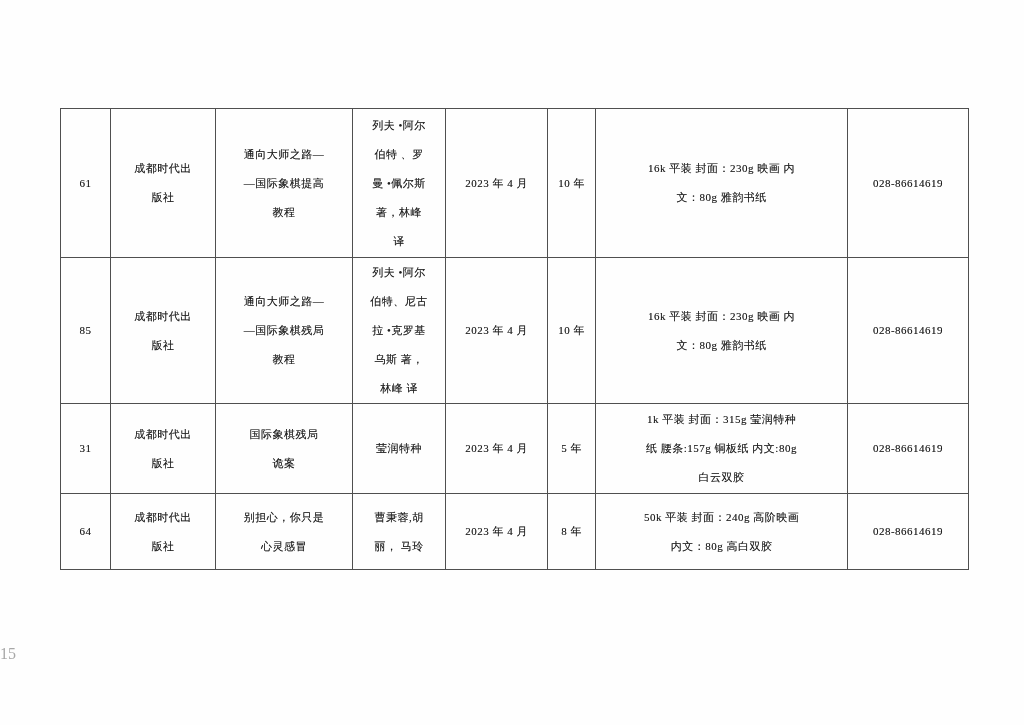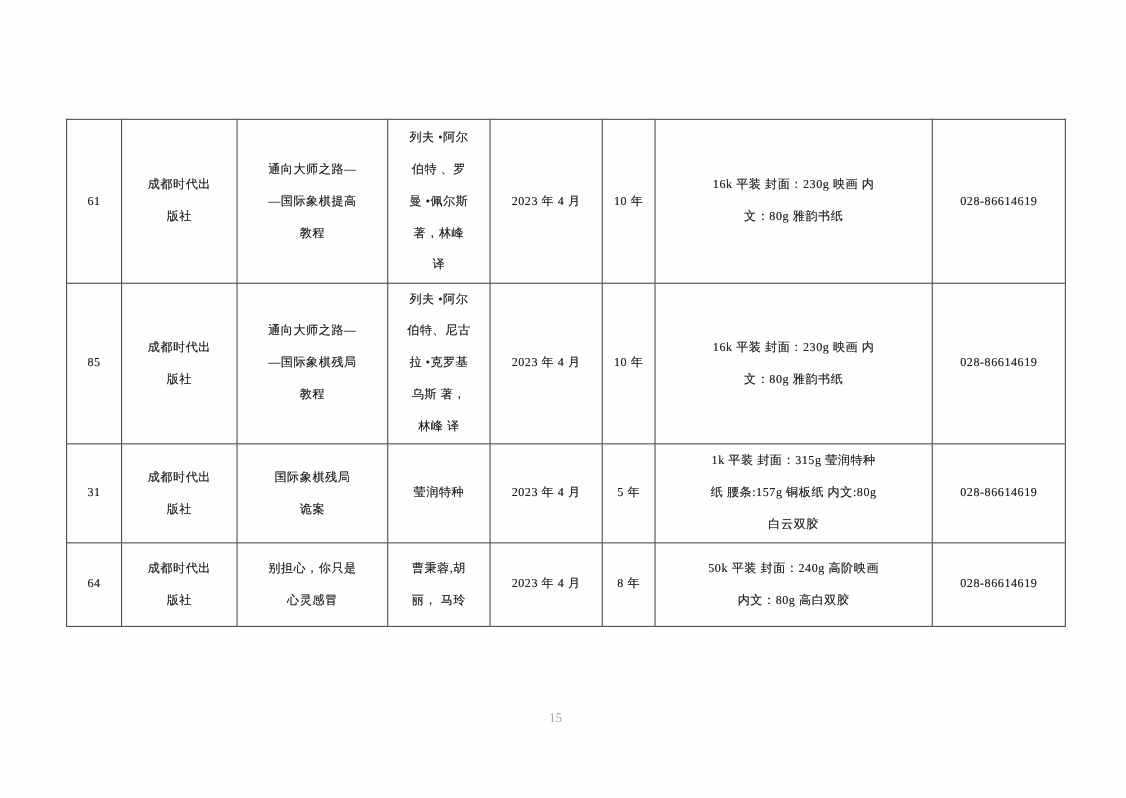--- a/index.html
+++ b/index.html
@@ -36,22 +36,21 @@
     letter-spacing: 0.5px;
     
     text-shadow: 0 0 0.6px rgba(40,40,40,0.55);
   }
   td.c-specs { padding: 0 8px; }
   td.c-phone, td.c-num { letter-spacing: 0.2px; margin-left: 40px; }
   .page-number {
     position: absolute;
     left: 0; right: 14px;
     top: 645px;
-    text-align: center;
-    font-size: 12px;
+    font-size: 16px;
     color: #8a8a8a;
     opacity: 0.75;
     filter: blur(0.3px);
   }
 </style>
 </head>
 <body>
 
 <div class="page">
 

